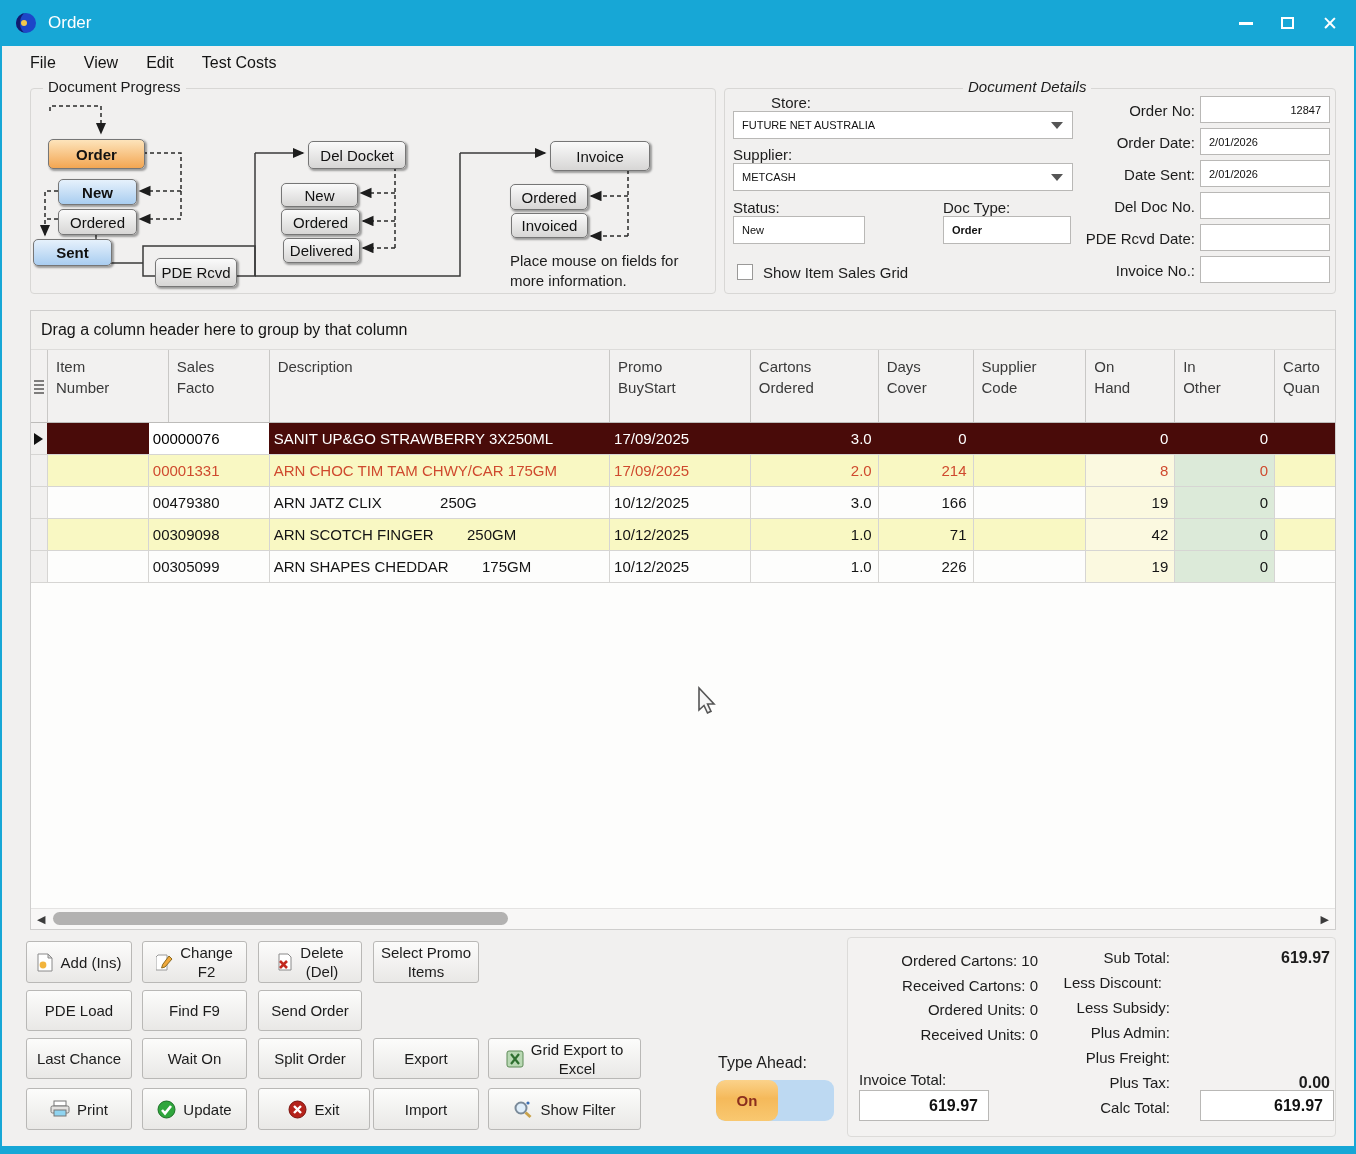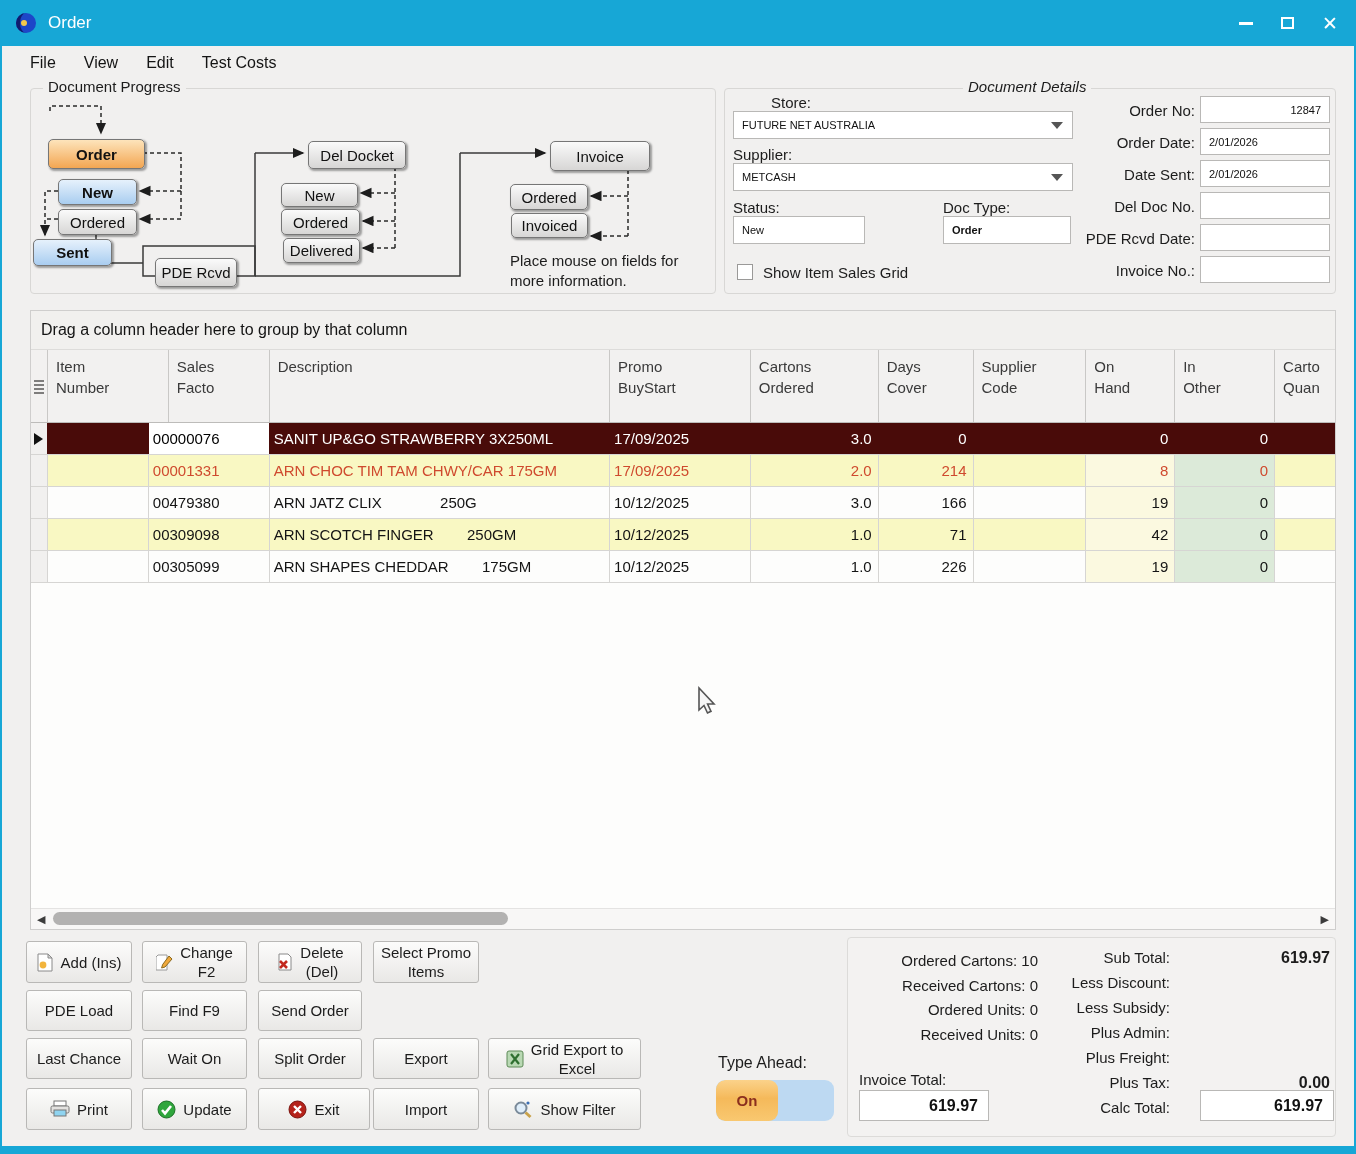--- a/index.html
+++ b/index.html
@@ -415,21 +415,21 @@
       <div><span>Ordered Cartons:</span> <span>10</span></div>
       <div><span>Received Cartons:</span> <span>0</span></div>
       <div><span>Ordered Units:</span> <span>0</span></div>
       <div><span>Received Units:</span> <span>0</span></div>
     </div>
 
     <div class="tr-line" style="top:11px;">
         <span class="lbl">Sub Total:</span>
         <span class="val">619.97</span>
       </div>
-    <div class="tr-line" style="top:36px;">
+    <div class="tr-line" style="top:36px;gap:8px;">
         <span class="lbl">Less Discount:</span>
         <span class="val"></span>
       </div>
     <div class="tr-line" style="top:61px;">
         <span class="lbl">Less Subsidy:</span>
         <span class="val"></span>
       </div>
     <div class="tr-line" style="top:86px;">
         <span class="lbl">Plus Admin:</span>
         <span class="val"></span>

